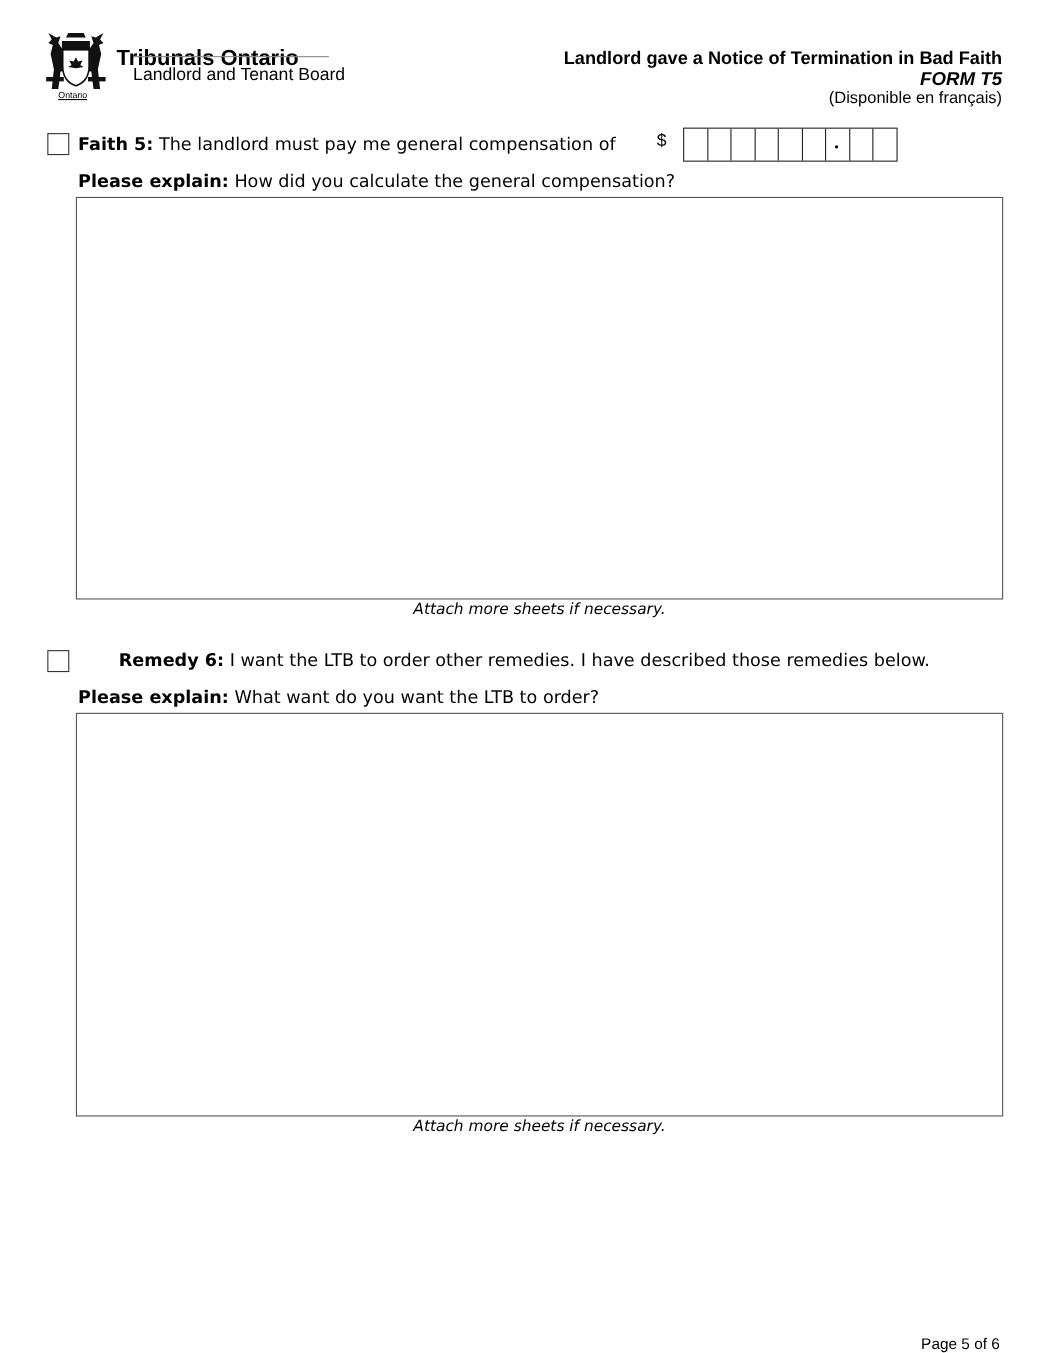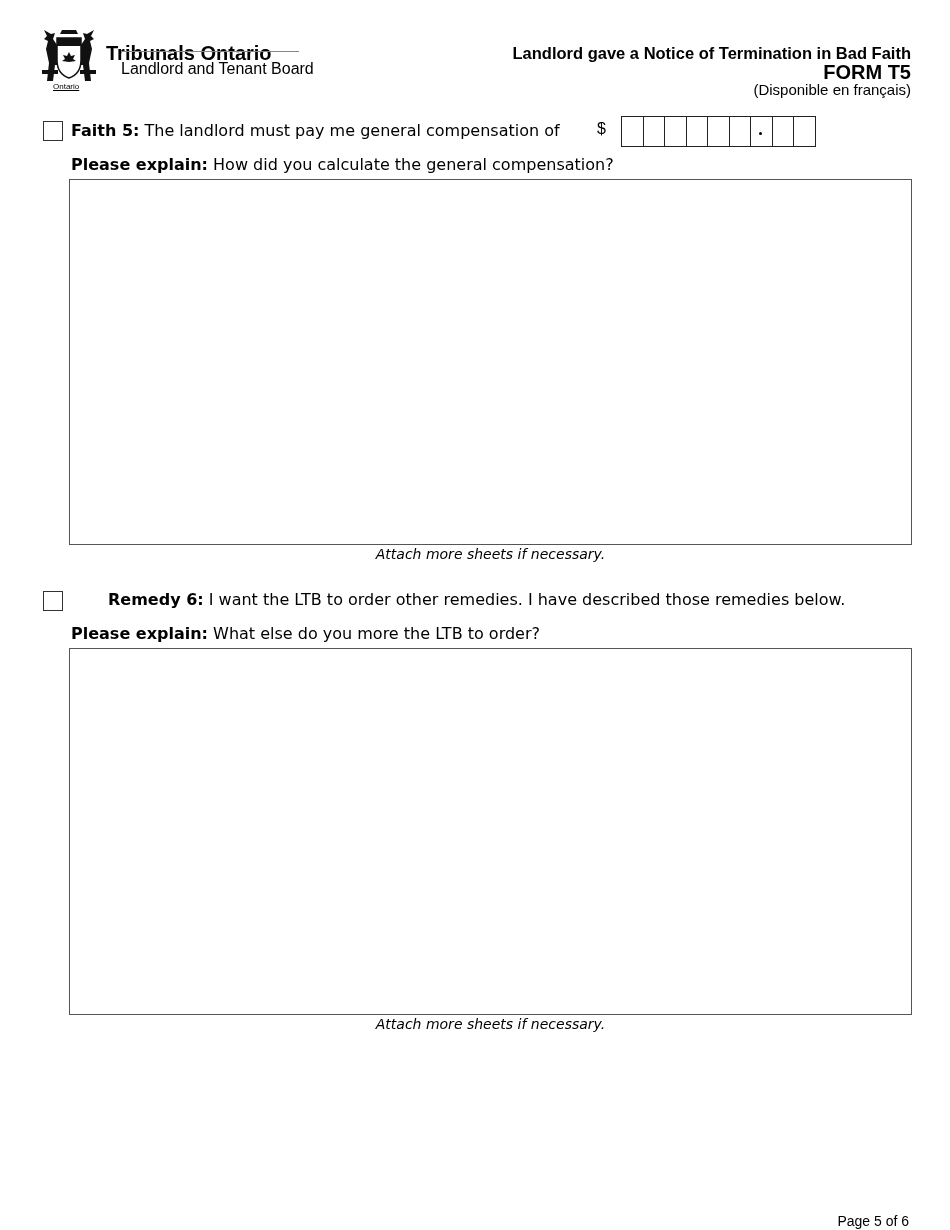--- a/index.html
+++ b/index.html
@@ -6,21 +6,21 @@
   body { width: 950px; height: 1230px; position: relative; overflow: hidden; color: #000; }
   .logo { position: absolute; left: 35px; top: 24px; width: 280px; height: 70px; }
   .crest { position: absolute; left: 3px; top: 2px; width: 62px; height: 66px; }
   .crest-label { position: absolute; left: 18px; top: 58px; font: 8px "Liberation Sans", sans-serif; text-decoration: underline; }
   .org-title { position: absolute; left: 71px; top: 2px; font: bold 20px "Liberation Sans", sans-serif; margin-top: 16px; }
   .org-rule { position: absolute; left: 86px; top: 27px; width: 178px; border-top: 1px solid #888; }
   .org-sub { position: absolute; left: 86px; top: 36px; font: 16px "Liberation Sans", sans-serif; }
 
   .hdr-right { position: absolute; right: 39px; top: 26px; text-align: right; font-family: "Liberation Sans", sans-serif; }
   .hdr-title { font-weight: bold; font-size: 16.5px; line-height: 19px; margin-top: 18px; }
-  .hdr-form { font-weight: bold; font-size: 20px; line-height: 18px; }
+  .hdr-form { font-weight: bold; font-size: 17px; line-height: 18px; font-style: italic; }
   .hdr-fr { font-size: 15px; line-height: 17px; }
 
   .checkbox { position: absolute; width: 18px; height: 18px; border: 1px solid #333; background: #fff; }
   .line { position: absolute; font: 16px "DejaVu Sans", sans-serif; white-space: nowrap; }
   .line b { font-weight: bold; }
   .dollar { position: absolute; left: 597px; top: 120px; font: 16px "Liberation Sans", sans-serif; }
   .amount { position: absolute; left: 621px; top: 116px; height: 29px; display: flex; border: 1.5px solid #222; }
   .cell { width: 20.5px; height: 29px; border-right: 1px solid #222; position: relative; }
   .cell:last-child { border-right: none; }
   .cell .dot { position: absolute; left: 8px; top: 15px; width: 3px; height: 3px; background: #000; border-radius: 50%; }
@@ -76,18 +76,18 @@
   <b>Please explain:</b><span> How did you calculate the general compensation?</span>
 </div>
 <div class="textbox" style="top:179px; height:364px;"></div>
 <div class="note" style="top:546px;">Attach more sheets if necessary.</div>
 
 <div class="checkbox" style="left:43px; top:591px;"></div>
 <div class="line" style="left:71px; top:590px;margin-left:37px;">
   <b>Remedy 6:</b><span> I want the LTB to order other remedies. I have described those remedies below.</span>
 </div>
 <div class="line" style="left:71px; top:624px;">
-  <b>Please explain:</b><span> What else do you more the LTB to order?</span>
+  <b>Please explain:</b><span> What want do you want the LTB to order?</span>
 </div>
 <div class="textbox" style="top:648px; height:365px;"></div>
 <div class="note" style="top:1016px;">Attach more sheets if necessary.</div>
 
 <div class="footer">Page 5 of 6</div>
 
 </body></html>

